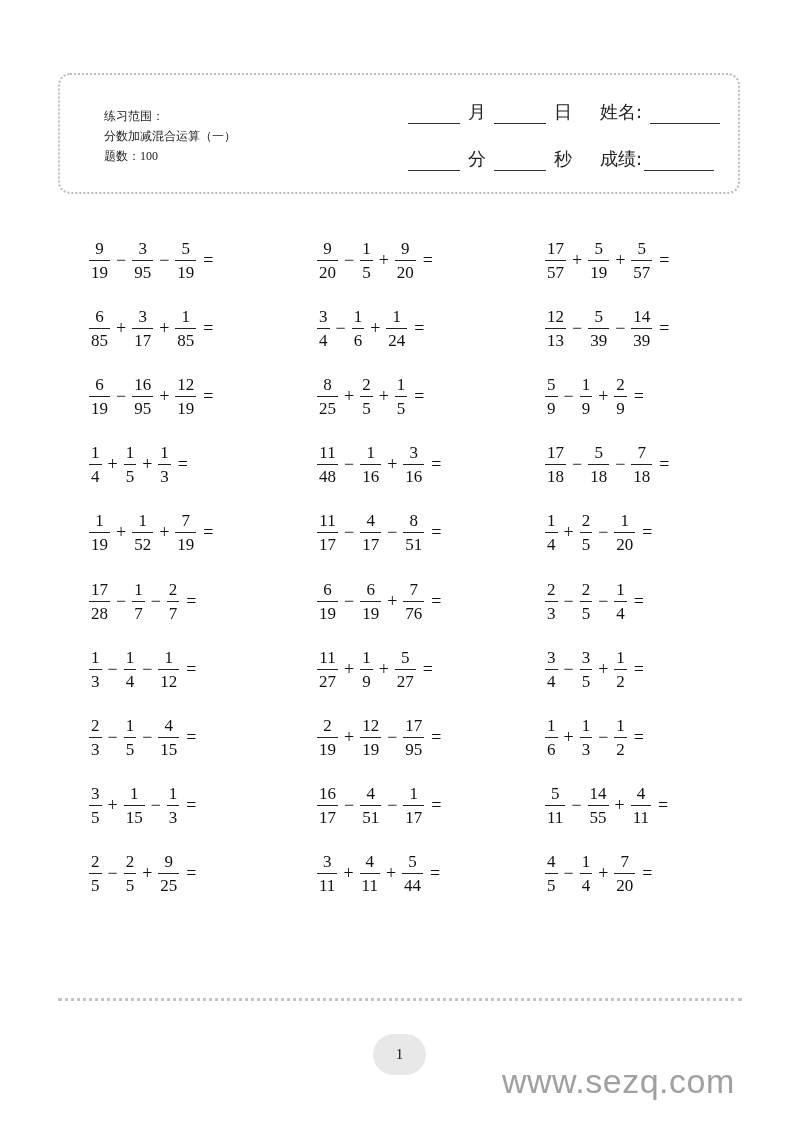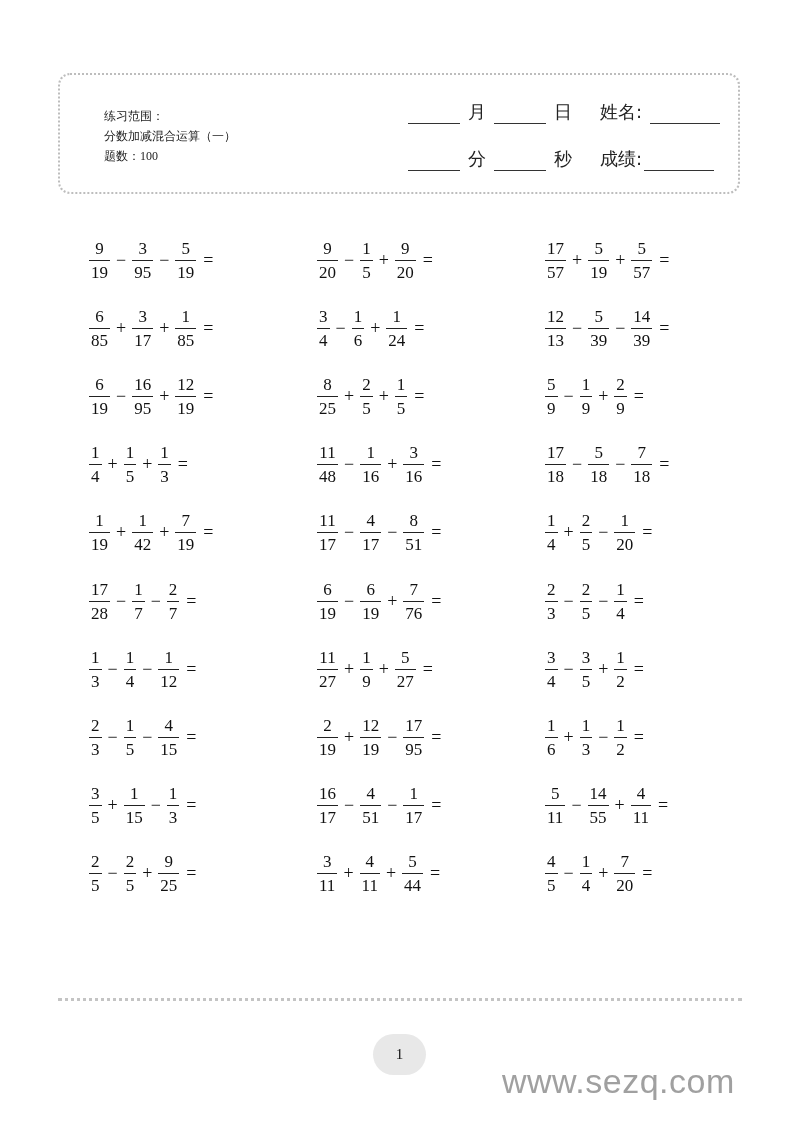--- a/index.html
+++ b/index.html
@@ -127,21 +127,21 @@
         <span class="eq">=</span>
       </div>
       <div class="prob" style="top: 272.8px;">
         <span class="frac">
           <span class="n">1</span>
           <span class="d">19</span>
         </span>
         <span class="op">+</span>
         <span class="frac">
           <span class="n">1</span>
-          <span class="d">42</span>
+          <span class="d">52</span>
         </span>
         <span class="op">+</span>
         <span class="frac">
           <span class="n">7</span>
           <span class="d">19</span>
         </span>
         <span class="eq">=</span>
       </div>
       <div class="prob" style="top: 341px;">
         <span class="frac">

